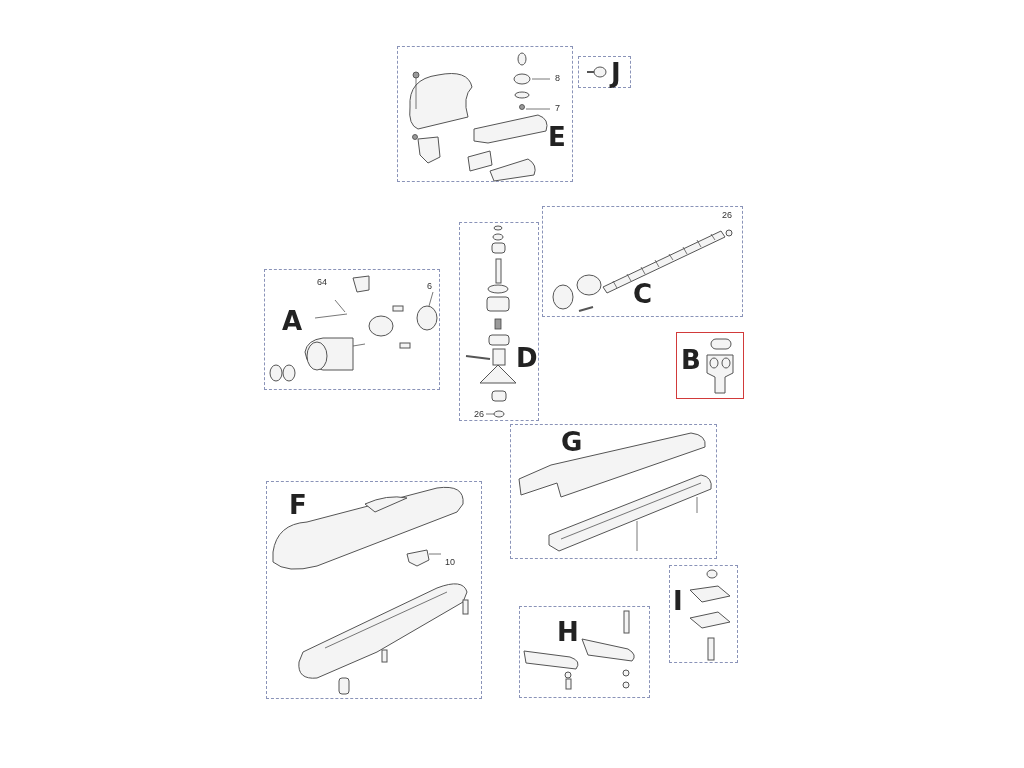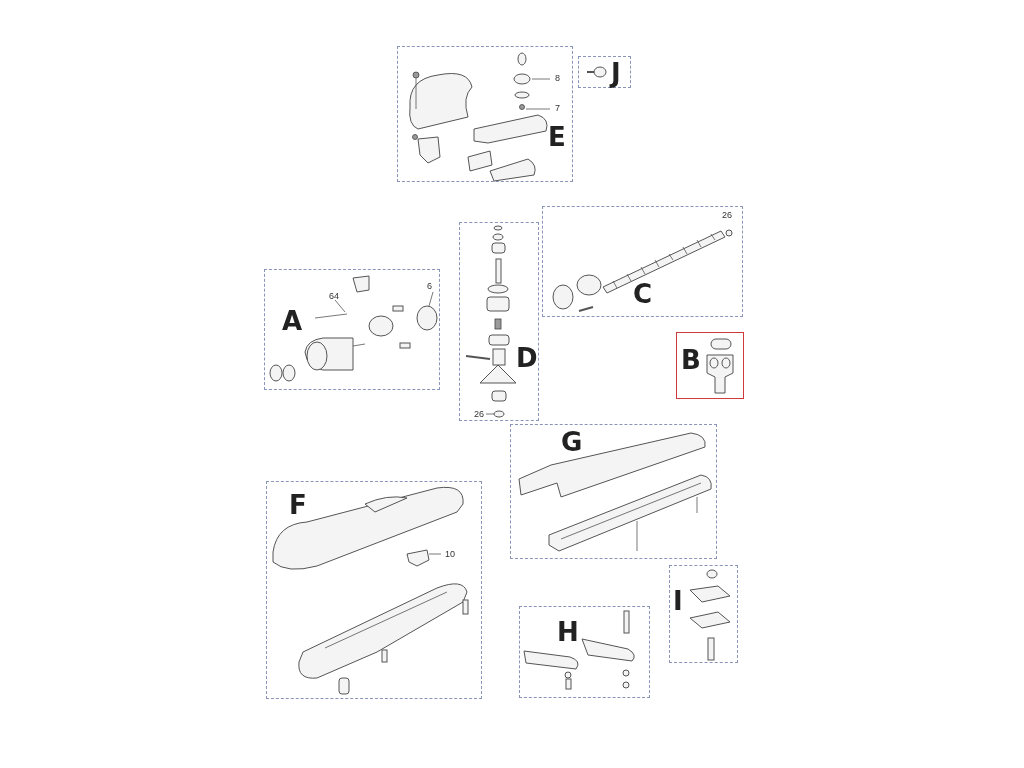--- a/index.html
+++ b/index.html
@@ -55,21 +55,21 @@
     <ellipse class="part" cx="162" cy="48" rx="10" ry="12"></ellipse>
     <path class="part" d="M88 8 L104 6 L104 20 L92 22Z"></path>
     <line class="line" x1="50" y1="48" x2="82" y2="44"></line>
     <rect class="part" x="128" y="36" width="10" height="5"></rect>
     <rect class="part" x="135" y="73" width="10" height="5"></rect>
     <ellipse class="part" cx="11" cy="103" rx="6" ry="8"></ellipse>
     <ellipse class="part" cx="24" cy="103" rx="6" ry="8"></ellipse>
     <line class="line" x1="80" y1="42" x2="70" y2="30"></line>
     <line class="line" x1="164" y1="36" x2="168" y2="22"></line>
   </svg>
-  <span class="num" style="left:52px;top:22px;margin-left:12px;">64</span>
+  <span class="num" style="left:52px;top:8px;">64</span>
   <span class="num" style="left:162px;top:12px;">6</span>
   <span class="letter" style="left:17px;top:38px;">A</span>
 </div>
 
 <div class="box" style="left:459px;top:222px;width:80px;height:199px;">
   <svg width="80" height="199">
     <ellipse class="part" cx="38" cy="5" rx="4" ry="2"></ellipse>
     <ellipse class="part" cx="38" cy="14" rx="5" ry="3"></ellipse>
     <rect class="part" x="32" y="20" width="13" height="10" rx="3"></rect>
     <rect class="part" x="36" y="36" width="5" height="24"></rect>
@@ -136,21 +136,21 @@
     <path class="part" d="M6 70 Q10 42 40 40 L170 6 Q198 2 196 22 L190 30 L50 84 Q20 92 6 80Z"></path>
     <path class="part" d="M98 22 Q120 12 140 16 L108 30Z"></path>
     <path class="part" d="M140 72 L160 68 L162 78 L150 84 L142 80Z"></path>
     <line class="line" x1="162" y1="72" x2="174" y2="72"></line>
     <path class="part" d="M36 170 L170 106 Q196 96 200 110 L196 120 L110 170 L50 196 Q30 198 32 180Z"></path>
     <path class="line" d="M58 166 L180 110"></path>
     <rect class="part" x="196" y="118" width="5" height="14"></rect>
     <rect class="part" x="115" y="168" width="5" height="12"></rect>
     <rect class="part" x="72" y="196" width="10" height="16" rx="3"></rect>
   </svg>
-  <span class="num" style="left:178px;top:68px;">10</span>
+  <span class="num" style="left:178px;top:76px;">10</span>
   <span class="letter" style="left:22px;top:10px;">F</span>
 </div>
 
 <div class="box" style="left:519px;top:606px;width:131px;height:92px;">
   <svg width="131" height="92">
     <path class="part" d="M4 44 L50 50 Q62 54 56 62 L6 56Z"></path>
     <path class="part" d="M62 32 L108 42 Q118 48 112 54 L68 48Z"></path>
     <rect class="part" x="104" y="4" width="5" height="22"></rect>
     <circle class="part" cx="48" cy="68" r="3"></circle>
     <rect class="part" x="46" y="72" width="5" height="10"></rect>

